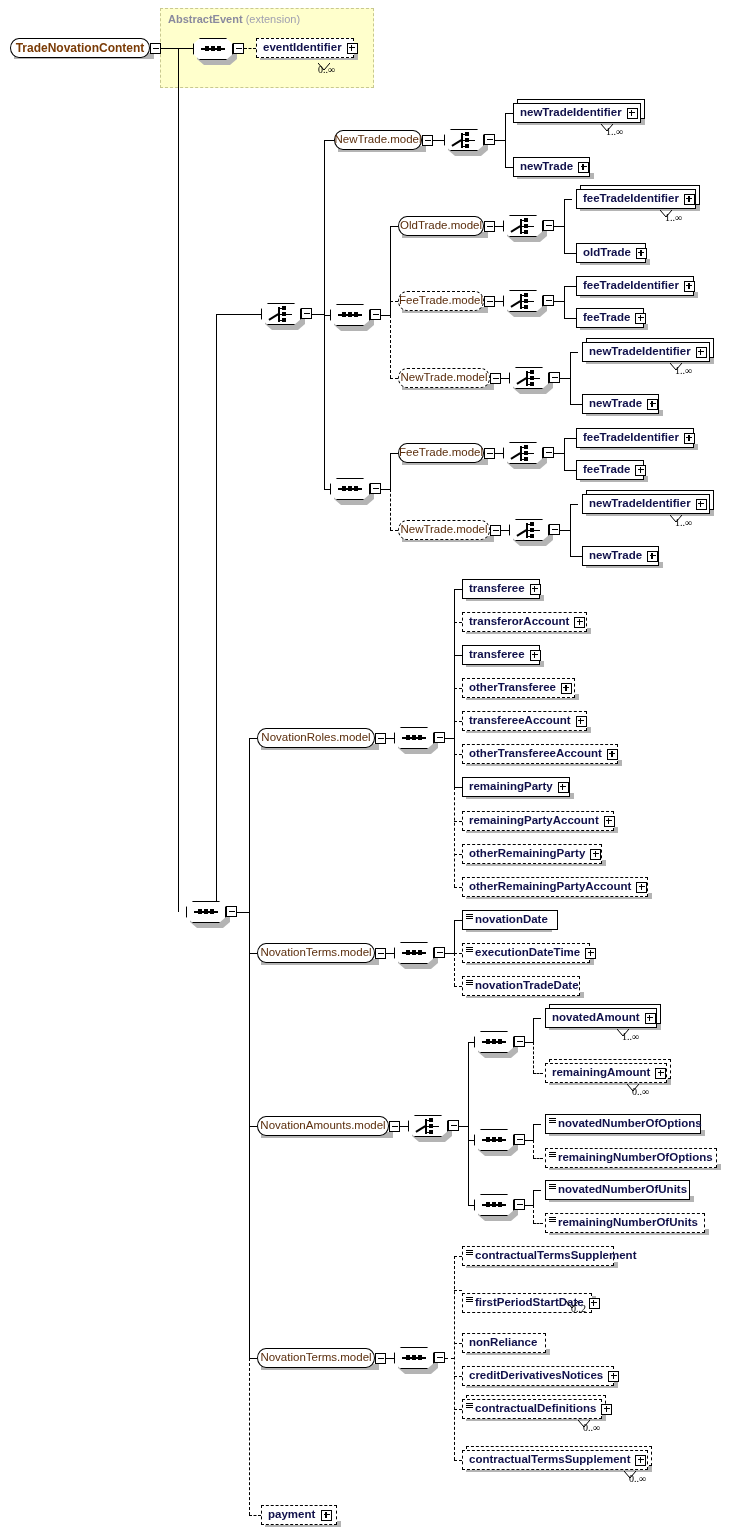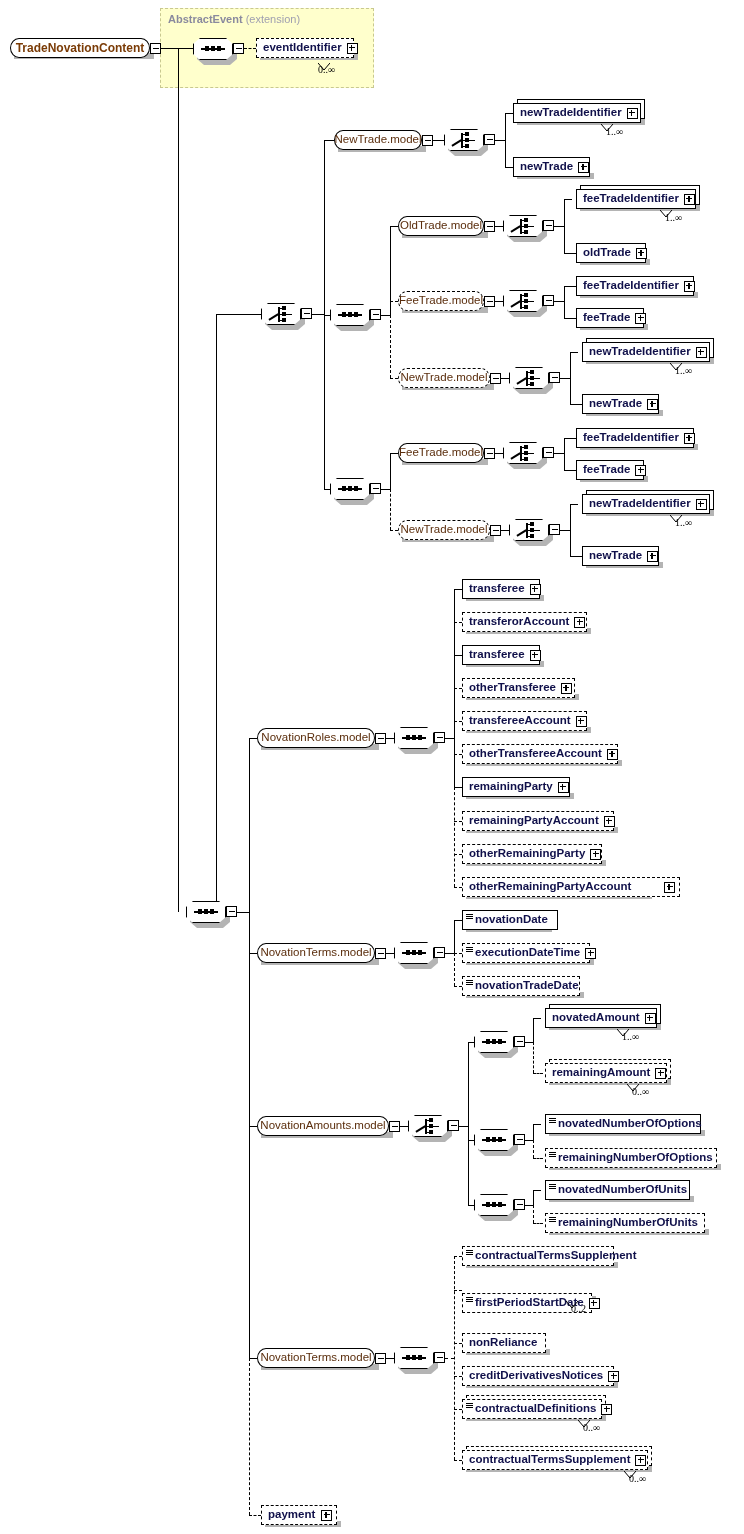--- a/index.html
+++ b/index.html
@@ -523,21 +523,21 @@
 
   <div class="dh" style="left:454px;top:854px;width:8px;"></div>
   <div class="shadow" style="left:466px;top:860px;width:140px;height:6px;"></div>
   <div class="node dash" style="left:462px;top:844px;width:140px;justify-content:space-between;">
     <span class="lbl">otherRemainingParty</span>
     <span class="pmin plus"></span>
   </div>
 
   <div class="dh" style="left:454px;top:887px;width:8px;"></div>
   <div class="shadow" style="left:466px;top:893px;width:186px;height:6px;"></div>
-  <div class="node dash" style="left:462px;top:877px;width:218px;justify-content:space-between;text-align:center;">
+  <div class="node dash" style="left:462px;top:877px;width:186px;justify-content:space-between;text-align:center;">
     <span class="lbl">otherRemainingPartyAccount</span>
     <span class="pmin plus"></span>
   </div>
 
   <div class="ln lnh" style="left:249px;top:953px;width:8px;"></div>
   <div class="shadow" style="left:261px;top:959px;width:118px;height:6px;"></div>
   <div class="model" style="left:257px;top:943px;width:118px;">
     <span class="lbl">NovationTerms.model</span>
   </div>
   <div class="pm" style="left:375px;top:948px;"></div>

